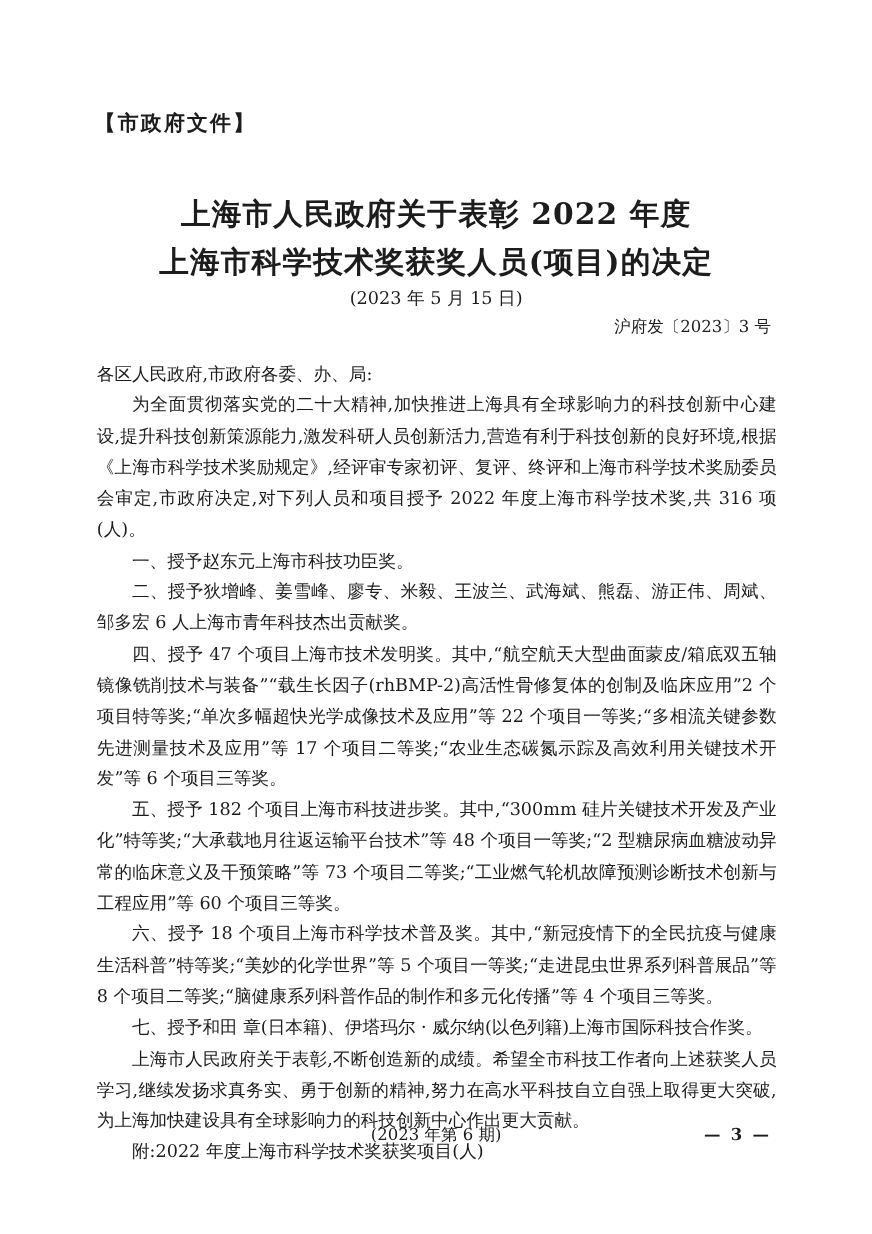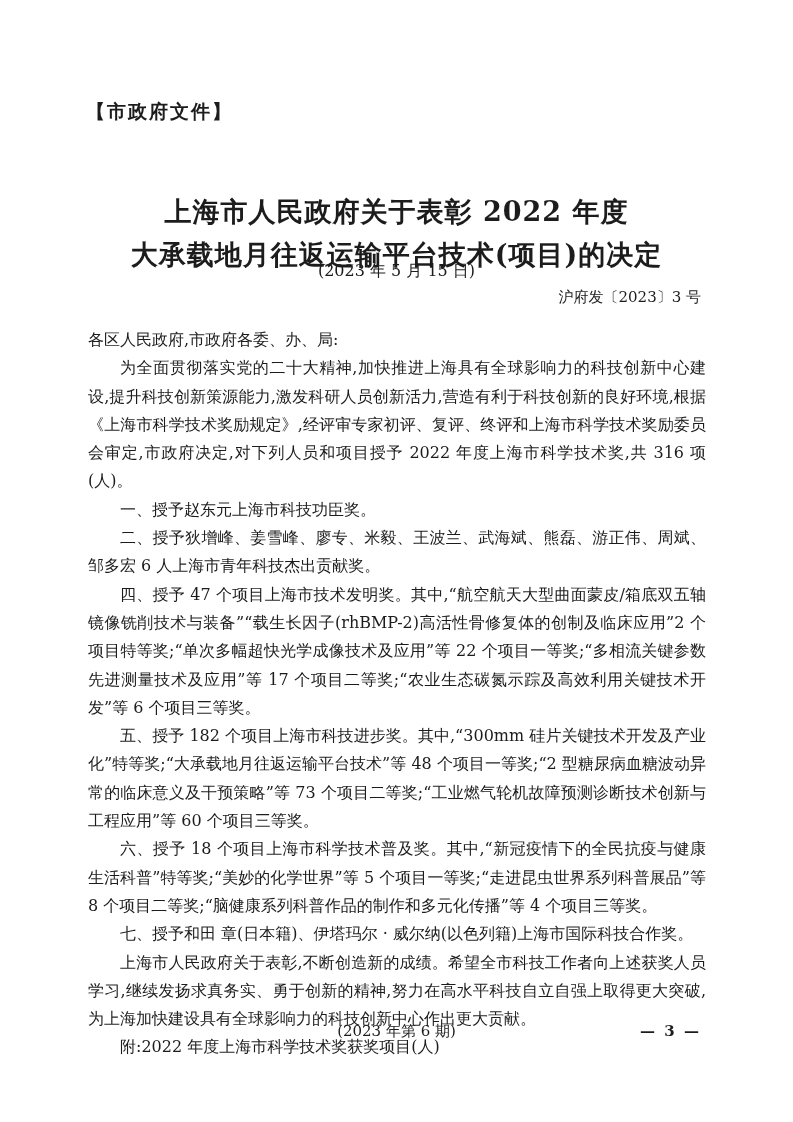--- a/index.html
+++ b/index.html
@@ -25,21 +25,20 @@
   .title-block {
     position: absolute;
     top: 174px;
     left: 0;
     right: 0;
     text-align: center;
     font-weight: bold;
     font-size: 27px;
     line-height: 43px;
     letter-spacing: 1px;
-    margin-top: 16px;
   }
   .date-line {
     position: absolute;
     top: 261px;
     left: 0;
     right: 0;
     text-align: center;
     font-size: 16px;
   }
   .doc-number {
@@ -91,21 +90,21 @@
 </style>
 </head>
 <body>
 
 <div class="page">
 
   <div class="header-tag">【市政府文件】</div>
 
   <div class="title-block">
     <div>上海市人民政府关于表彰 2022 年度</div>
-    <div>大承载地月往返运输平台技术(项目)的决定</div>
+    <div>上海市科学技术奖获奖人员(项目)的决定</div>
   </div>
 
   <div class="date-line">(2023 年 5 月 15 日)</div>
 
   <div class="doc-number">沪府发〔2023〕3 号</div>
 
   <div class="body-text">
     <p class="salutation">各区人民政府,市政府各委、办、局:</p>
     <p>为全面贯彻落实党的二十大精神,加快推进上海具有全球影响力的科技创新中心建设,提升科技创新策源能力,激发科研人员创新活力,营造有利于科技创新的良好环境,根据《上海市科学技术奖励规定》,经评审专家初评、复评、终评和上海市科学技术奖励委员会审定,市政府决定,对下列人员和项目授予 2022 年度上海市科学技术奖,共 316 项(人)。</p>
     <p>一、授予赵东元上海市科技功臣奖。</p>

